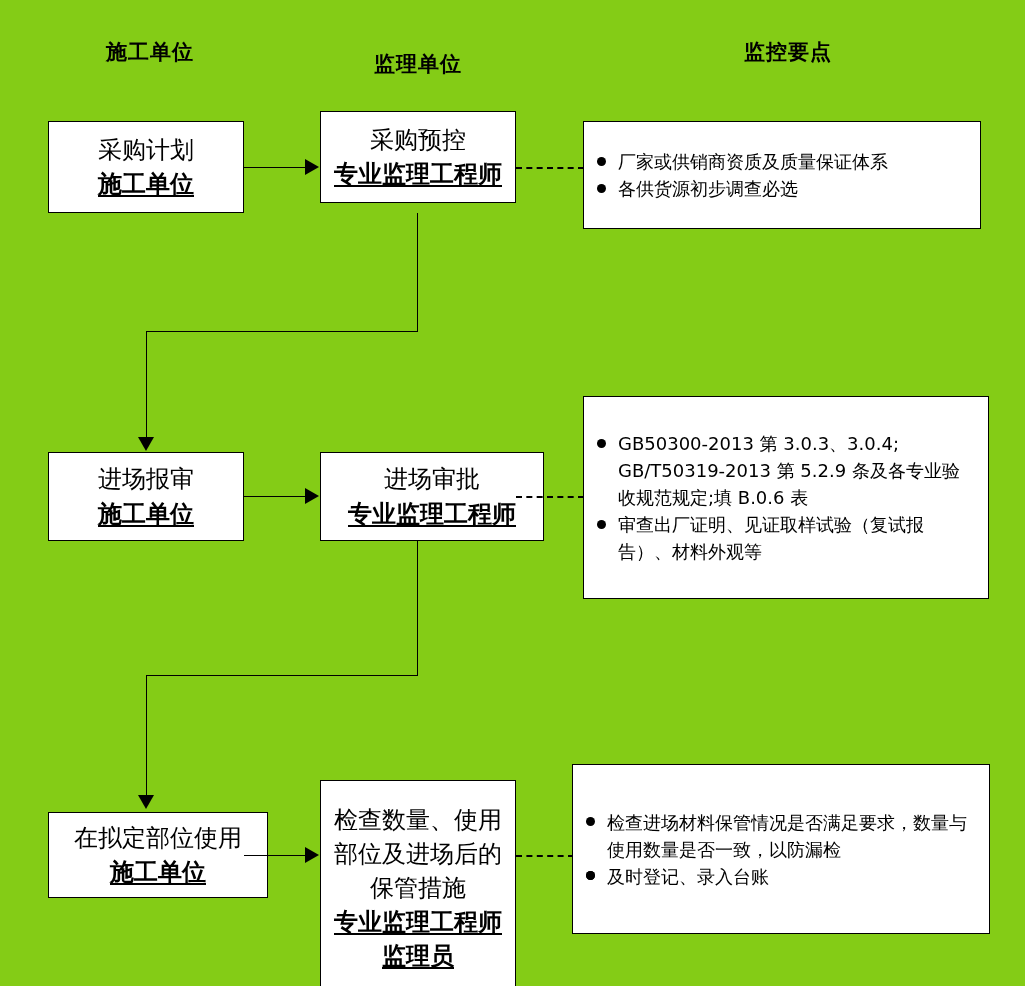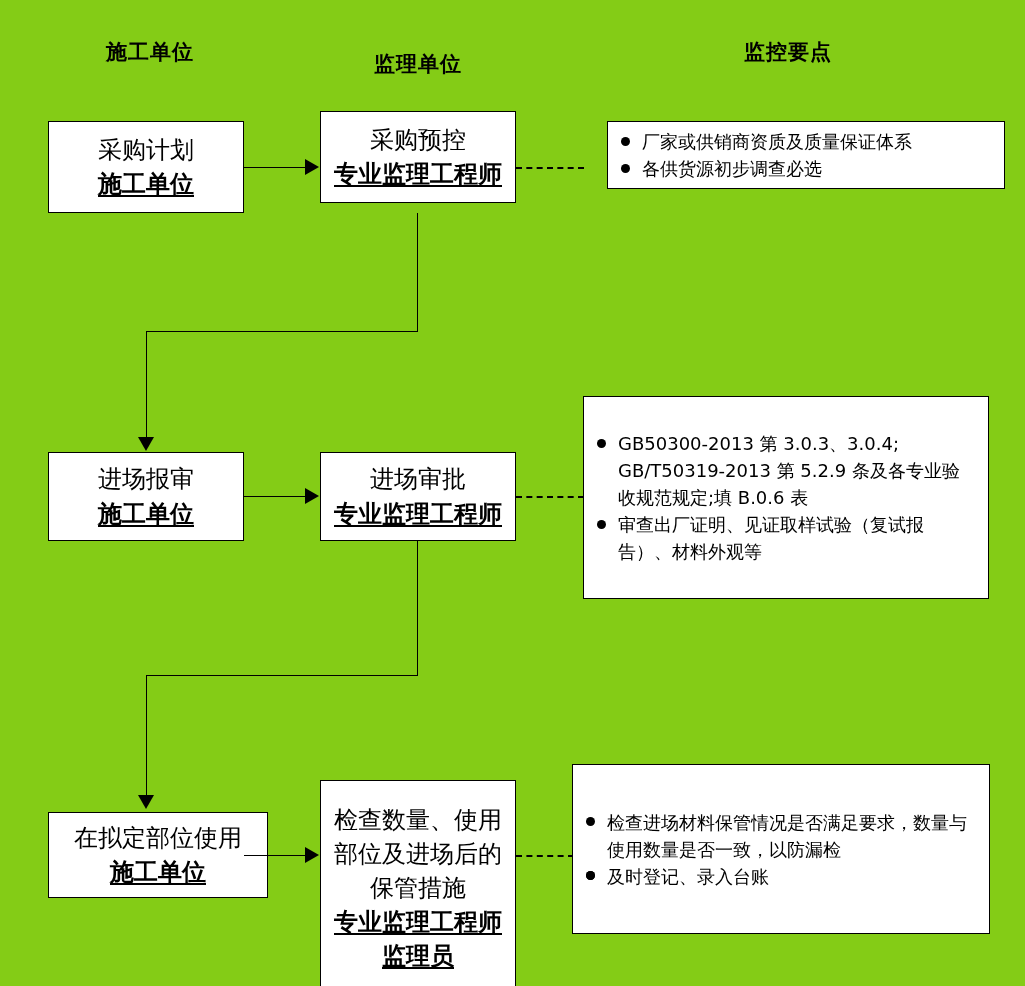--- a/index.html
+++ b/index.html
@@ -124,21 +124,21 @@
   <div class="hline" style="left:244px; top:167px; width:62px;"></div>
   <div class="arrow-right" style="left:305px; top:159px;"></div>
 
   <div class="node-box" style="left:320px; top:111px; width:196px; height:92px;">
     <div class="node-line">采购预控</div>
     <div class="node-line role">专业监理工程师</div>
   </div>
 
   <div class="dashed-h" style="left:516px; top:167px; width:68px;"></div>
 
-  <div class="note-box" style="left:583px; top:121px; width:398px; height:68px;margin-left:24px;">
+  <div class="note-box" style="left:583px; top:121px; width:398px; height:108px;">
     <div class="note-item">
       <span class="dot"></span>
       <span>厂家或供销商资质及质量保证体系</span>
     </div>
     <div class="note-item">
       <span class="dot"></span>
       <span>各供货源初步调查必选</span>
     </div>
   </div>
 
@@ -148,21 +148,21 @@
   <div class="arrow-down" style="left:138px; top:437px;"></div>
 
   <div class="node-box" style="left:48px; top:452px; width:196px; height:89px;">
     <div class="node-line">进场报审</div>
     <div class="node-line role">施工单位</div>
   </div>
 
   <div class="hline" style="left:244px; top:496px; width:62px;"></div>
   <div class="arrow-right" style="left:305px; top:488px;"></div>
 
-  <div class="node-box" style="left:320px; top:452px; width:196px; height:89px;">
+  <div class="node-box" style="left:320px; top:452px; width:224px; height:89px;">
     <div class="node-line">进场审批</div>
     <div class="node-line role">专业监理工程师</div>
   </div>
 
   <div class="dashed-h" style="left:516px; top:496px; width:68px;"></div>
 
   <div class="note-box" style="left:583px; top:396px; width:406px; height:203px;align-items:center;">
     <div class="note-item">
       <span class="dot"></span>
       <span>GB50300-2013 第 3.0.3、3.0.4; GB/T50319-2013 第 5.2.9 条及各专业验收规范规定;填 B.0.6 表</span>

